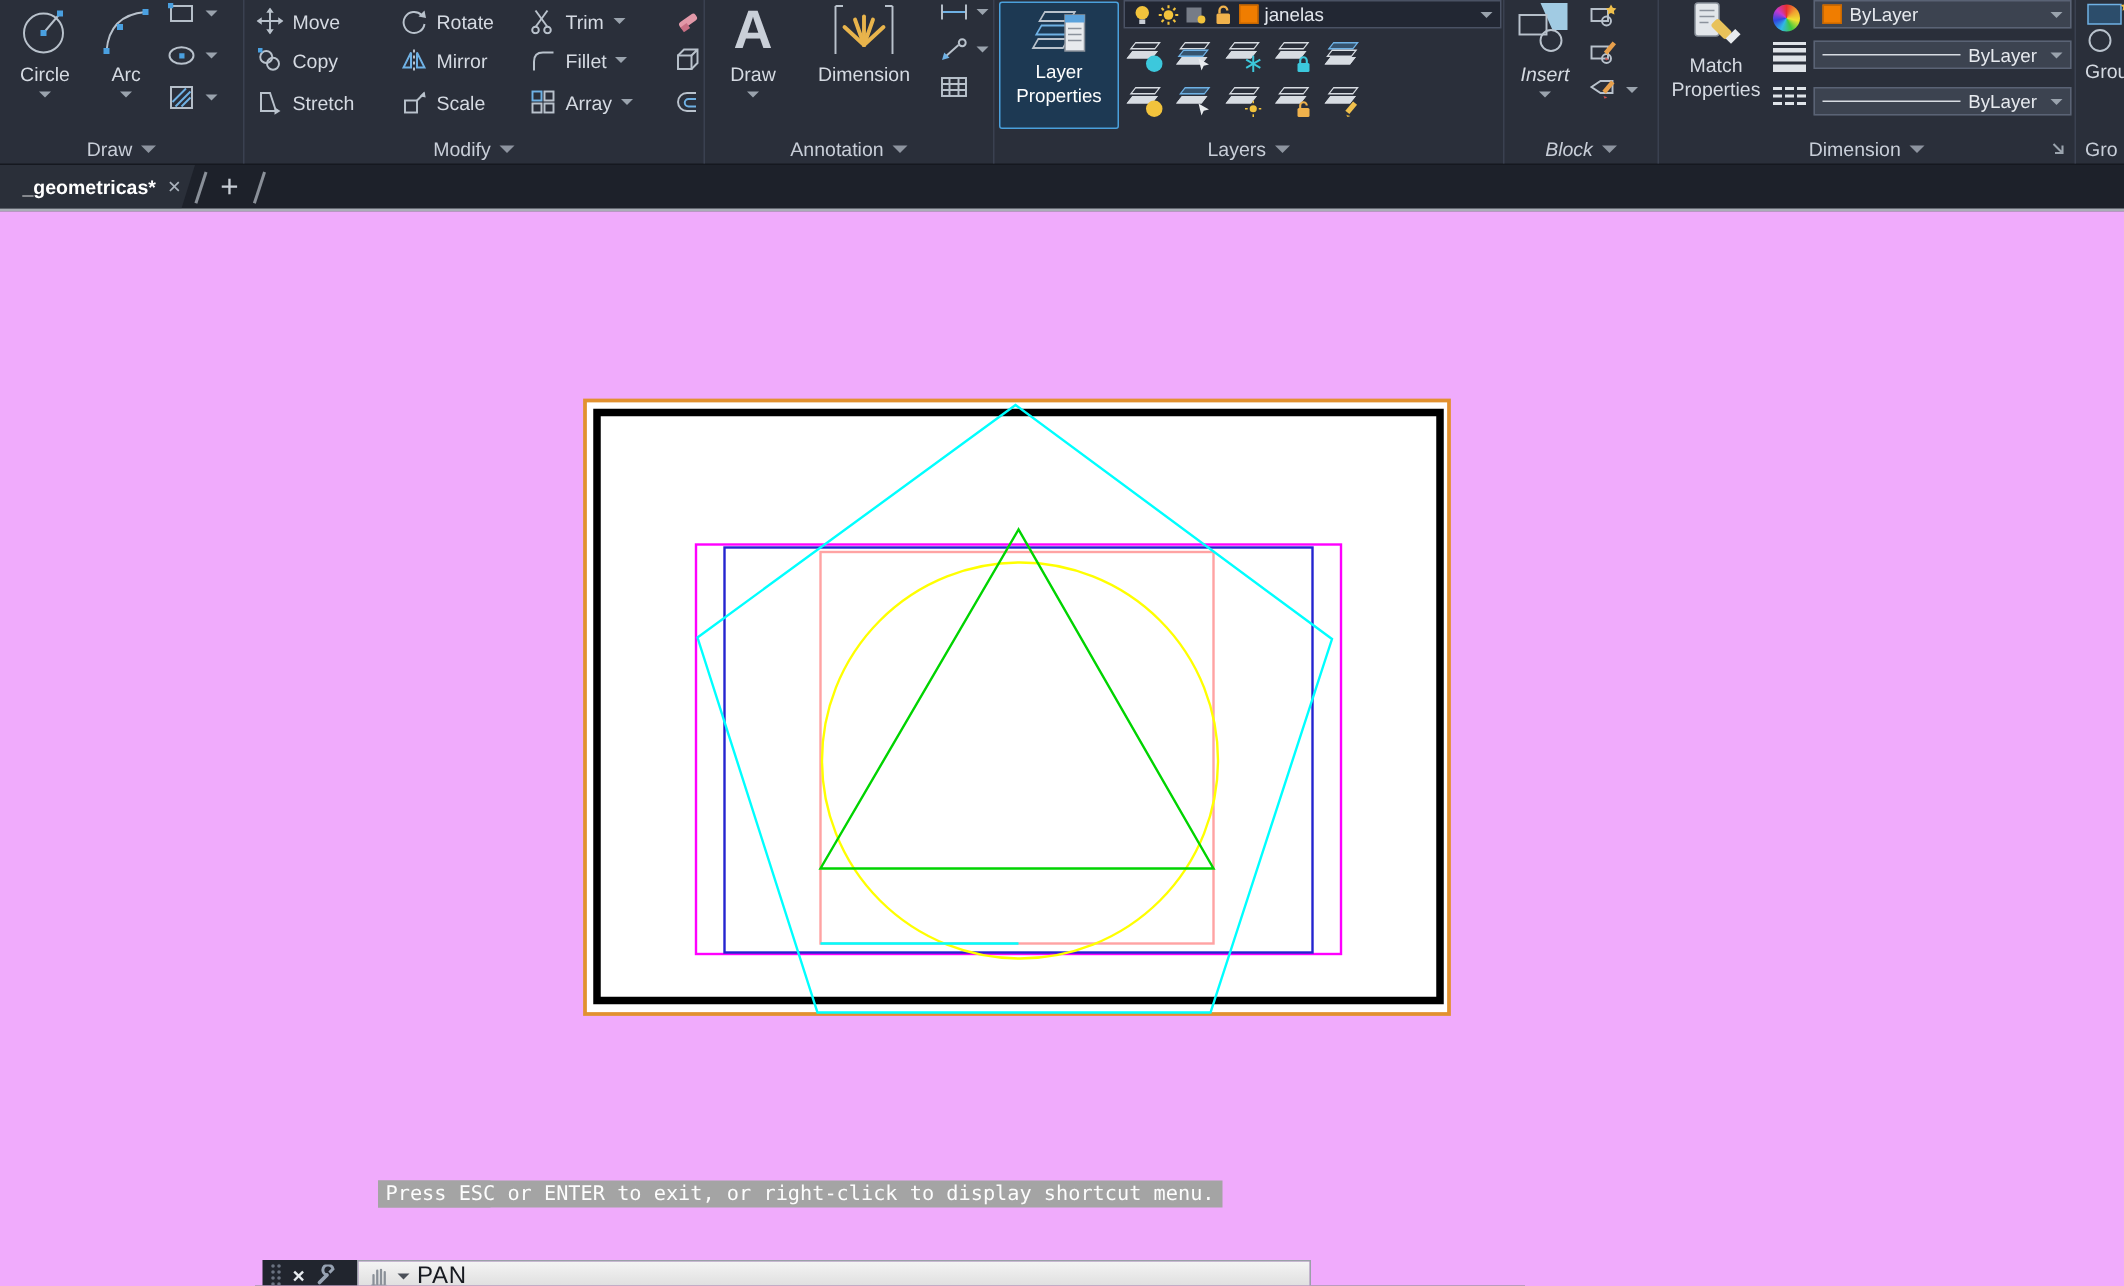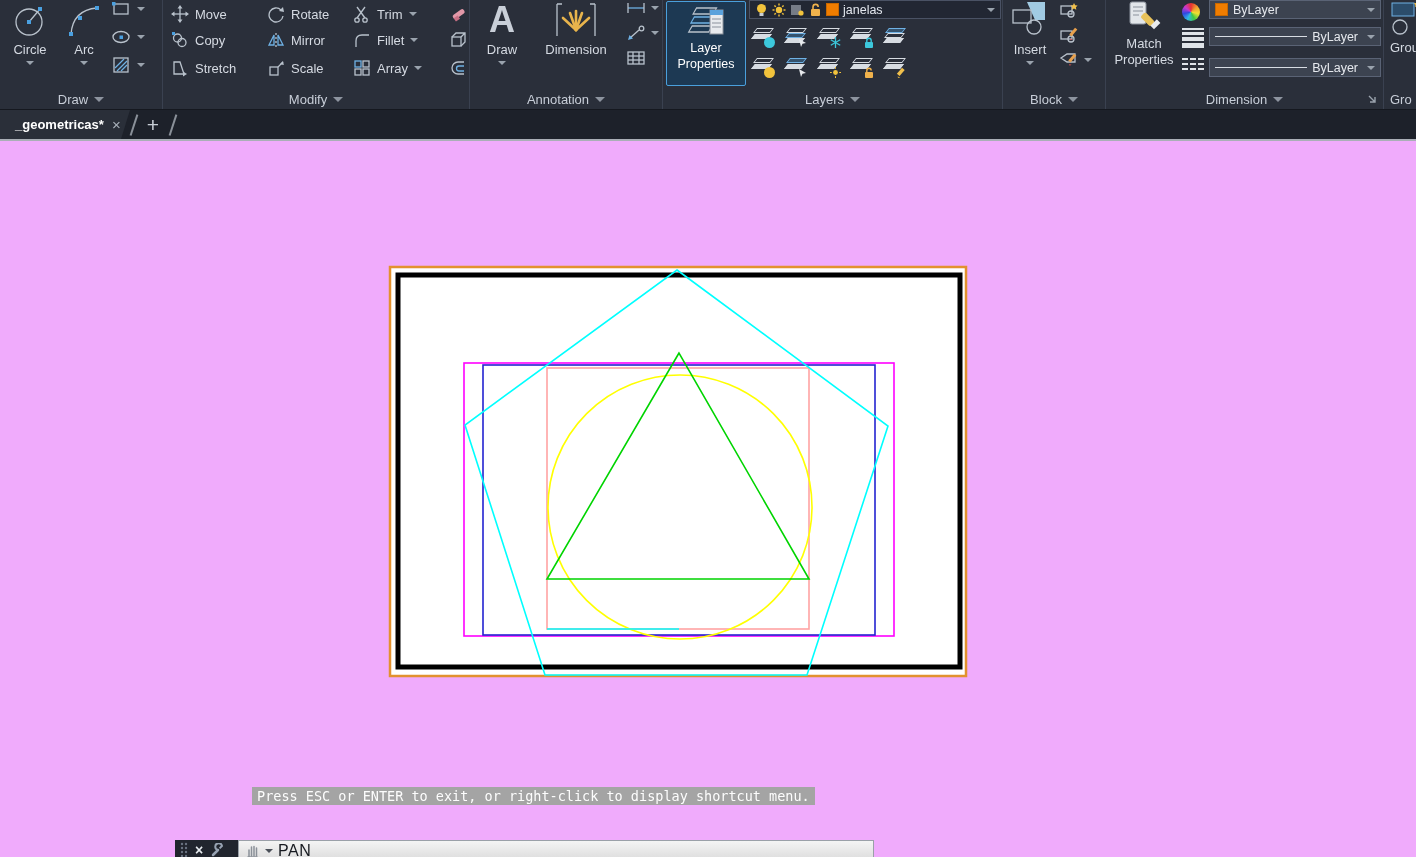--- a/index.html
+++ b/index.html
@@ -430,21 +430,21 @@
               </svg>
           </div>
         </div>
       </div>
       <div class="plabel">
         <span>Layers</span>
         <span class="pcaret"></span>
       </div>
     </div>
 
-    <div class="panel" style="left:1003px;width:103px;">
+    <div class="panel" style="left:1003px;width:103px;font-style:italic;">
       <div class="pbody">
         <div class="bigbtn" style="left:4px;width:46px;">
           <svg class="ic" width="42" height="40">
             <polygon points="18,2 36,2 36,20 26,20" fill="#a8d4ec" opacity="0.95"></polygon>
             <rect class="ig" x="4" y="10" width="18" height="13"></rect>
             <circle class="ig" cx="25" cy="27" r="7"></circle>
           </svg>
           <span class="blabel">Insert</span>
           <span class="dcaret"></span>
         </div>

